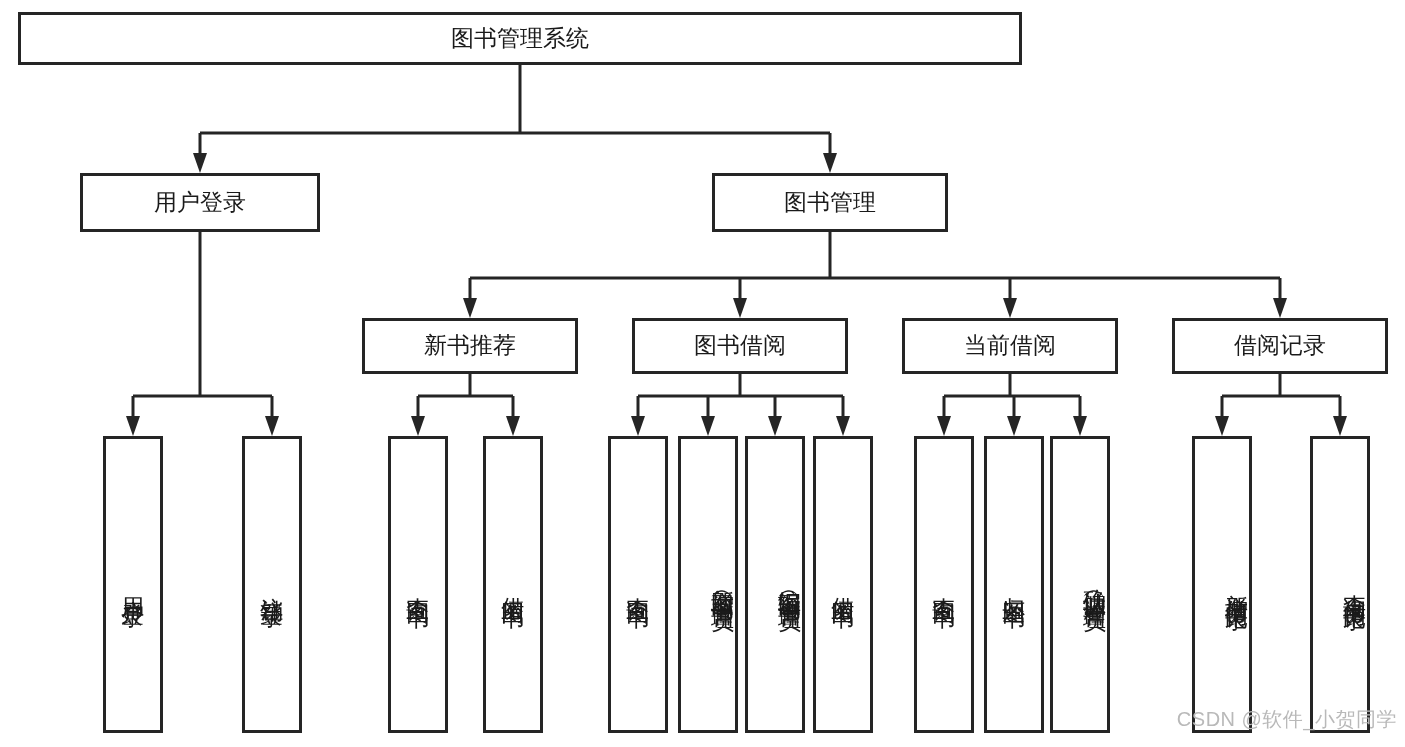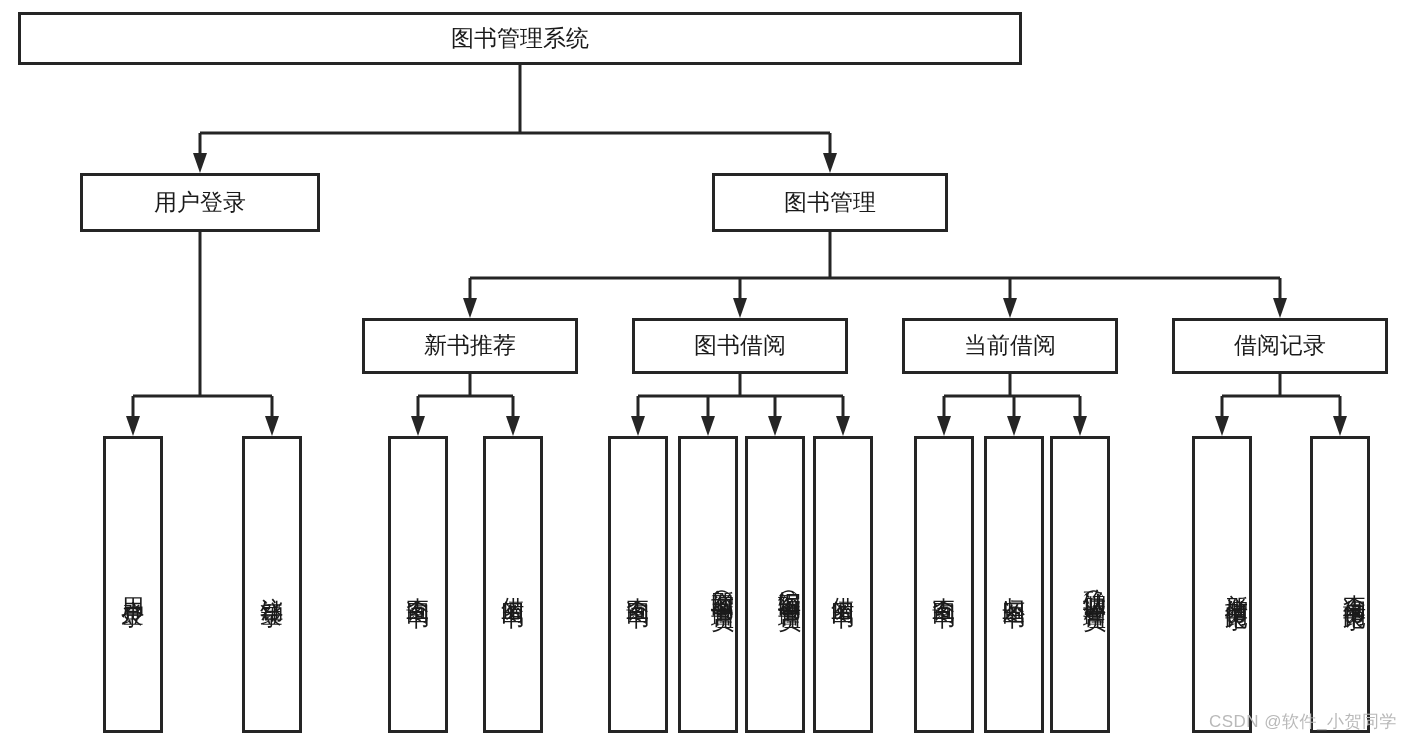--- a/index.html
+++ b/index.html
@@ -65,21 +65,21 @@
     letter-spacing: 3px;
     white-space: nowrap;
     pointer-events: none;
     user-select: none;
   }
   .watermark {
     position: absolute;
     right: 8px;
     bottom: 4px;
     font-family: "Liberation Sans", "DejaVu Sans", sans-serif;
-    font-size: 17px;
+    font-size: 20px;
     color: #b9b9b9;
     letter-spacing: 0.5px;
     white-space: nowrap;
     text-align: right;
   }
 </style>
 </head>
 <body>
 
 <div id="diagram-root">

